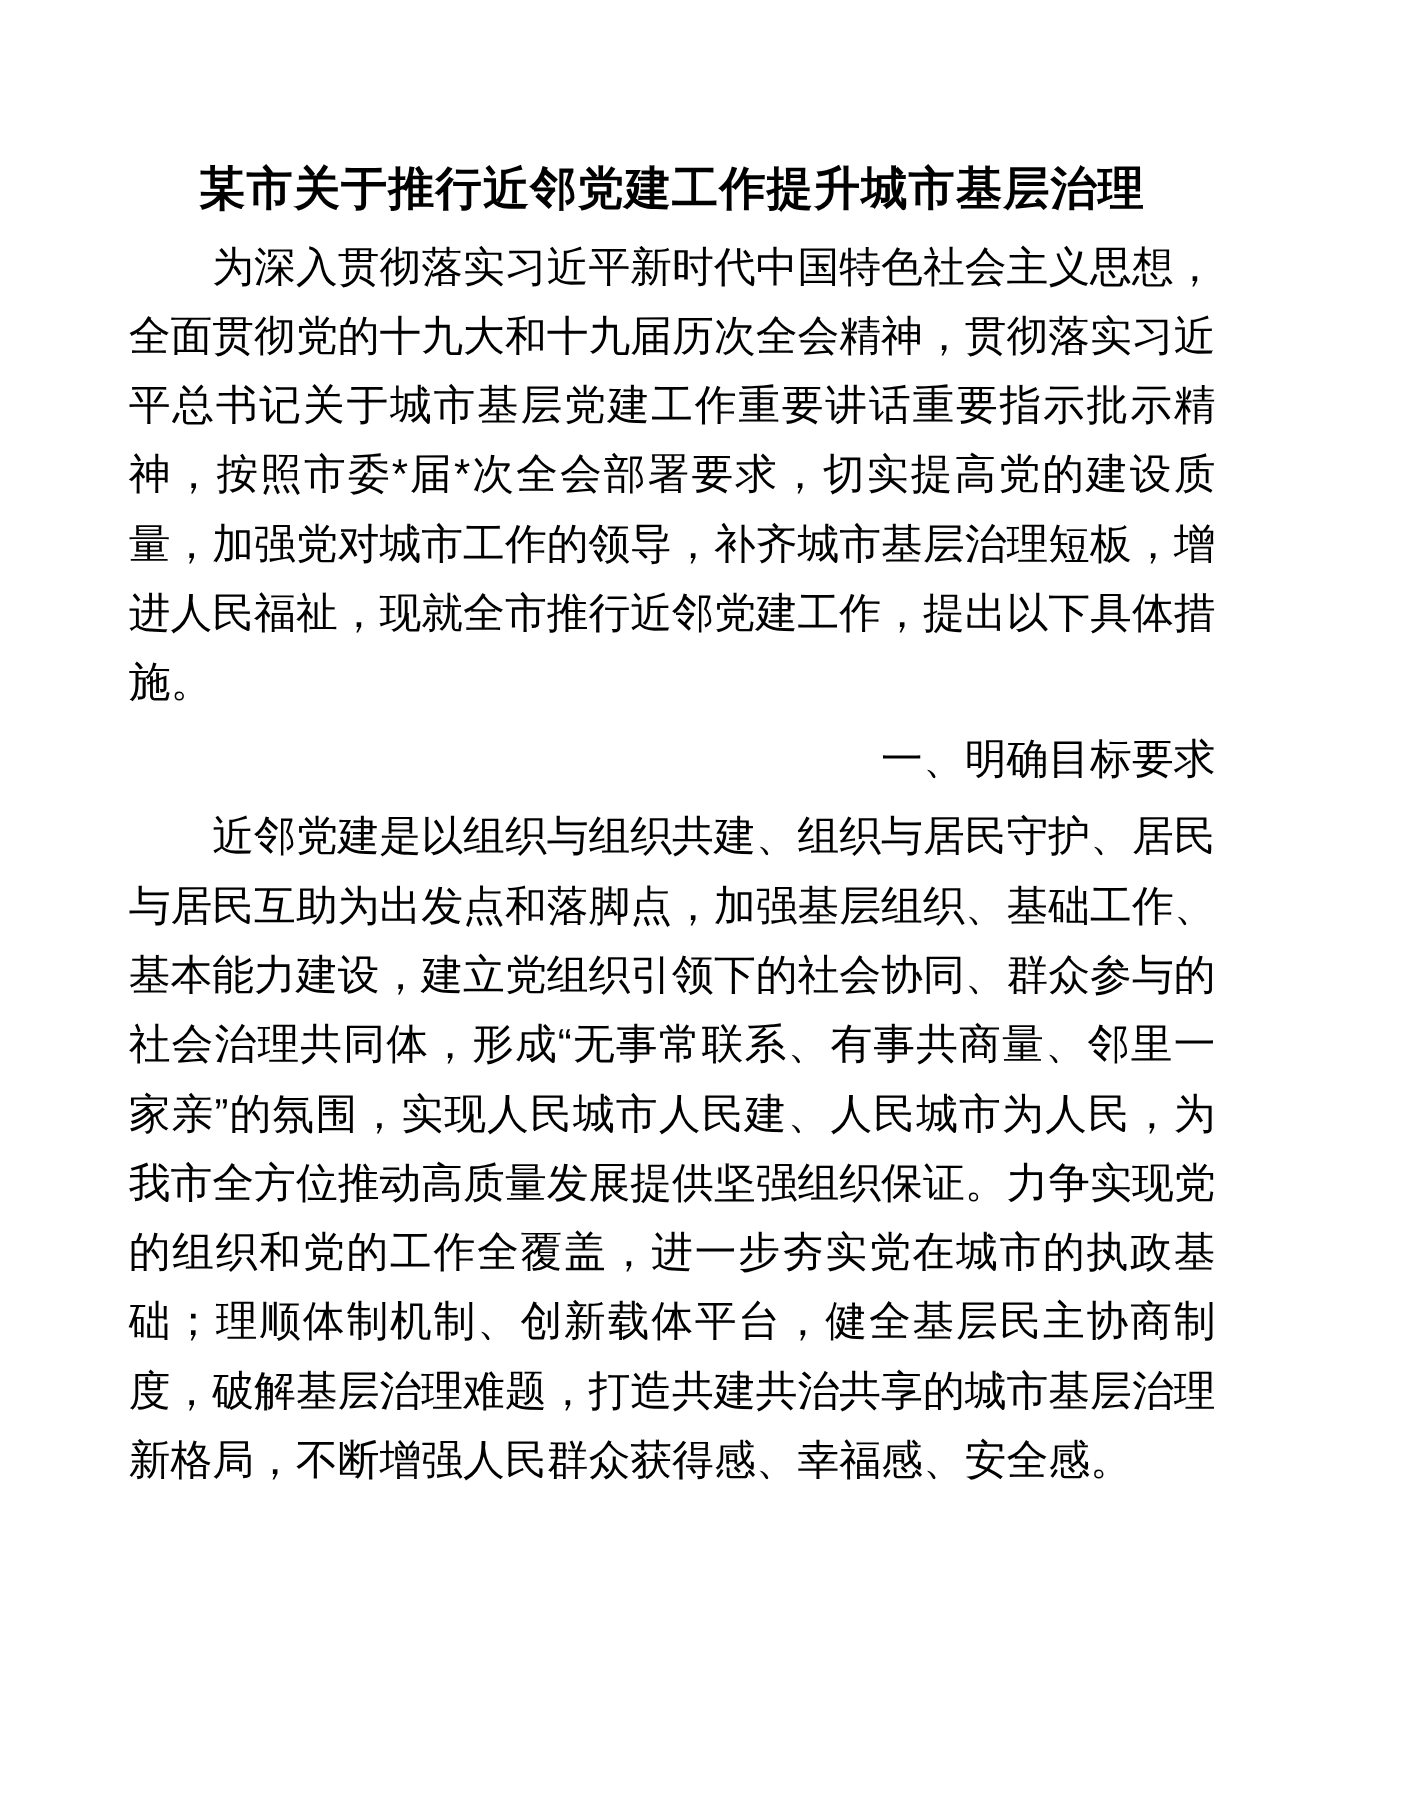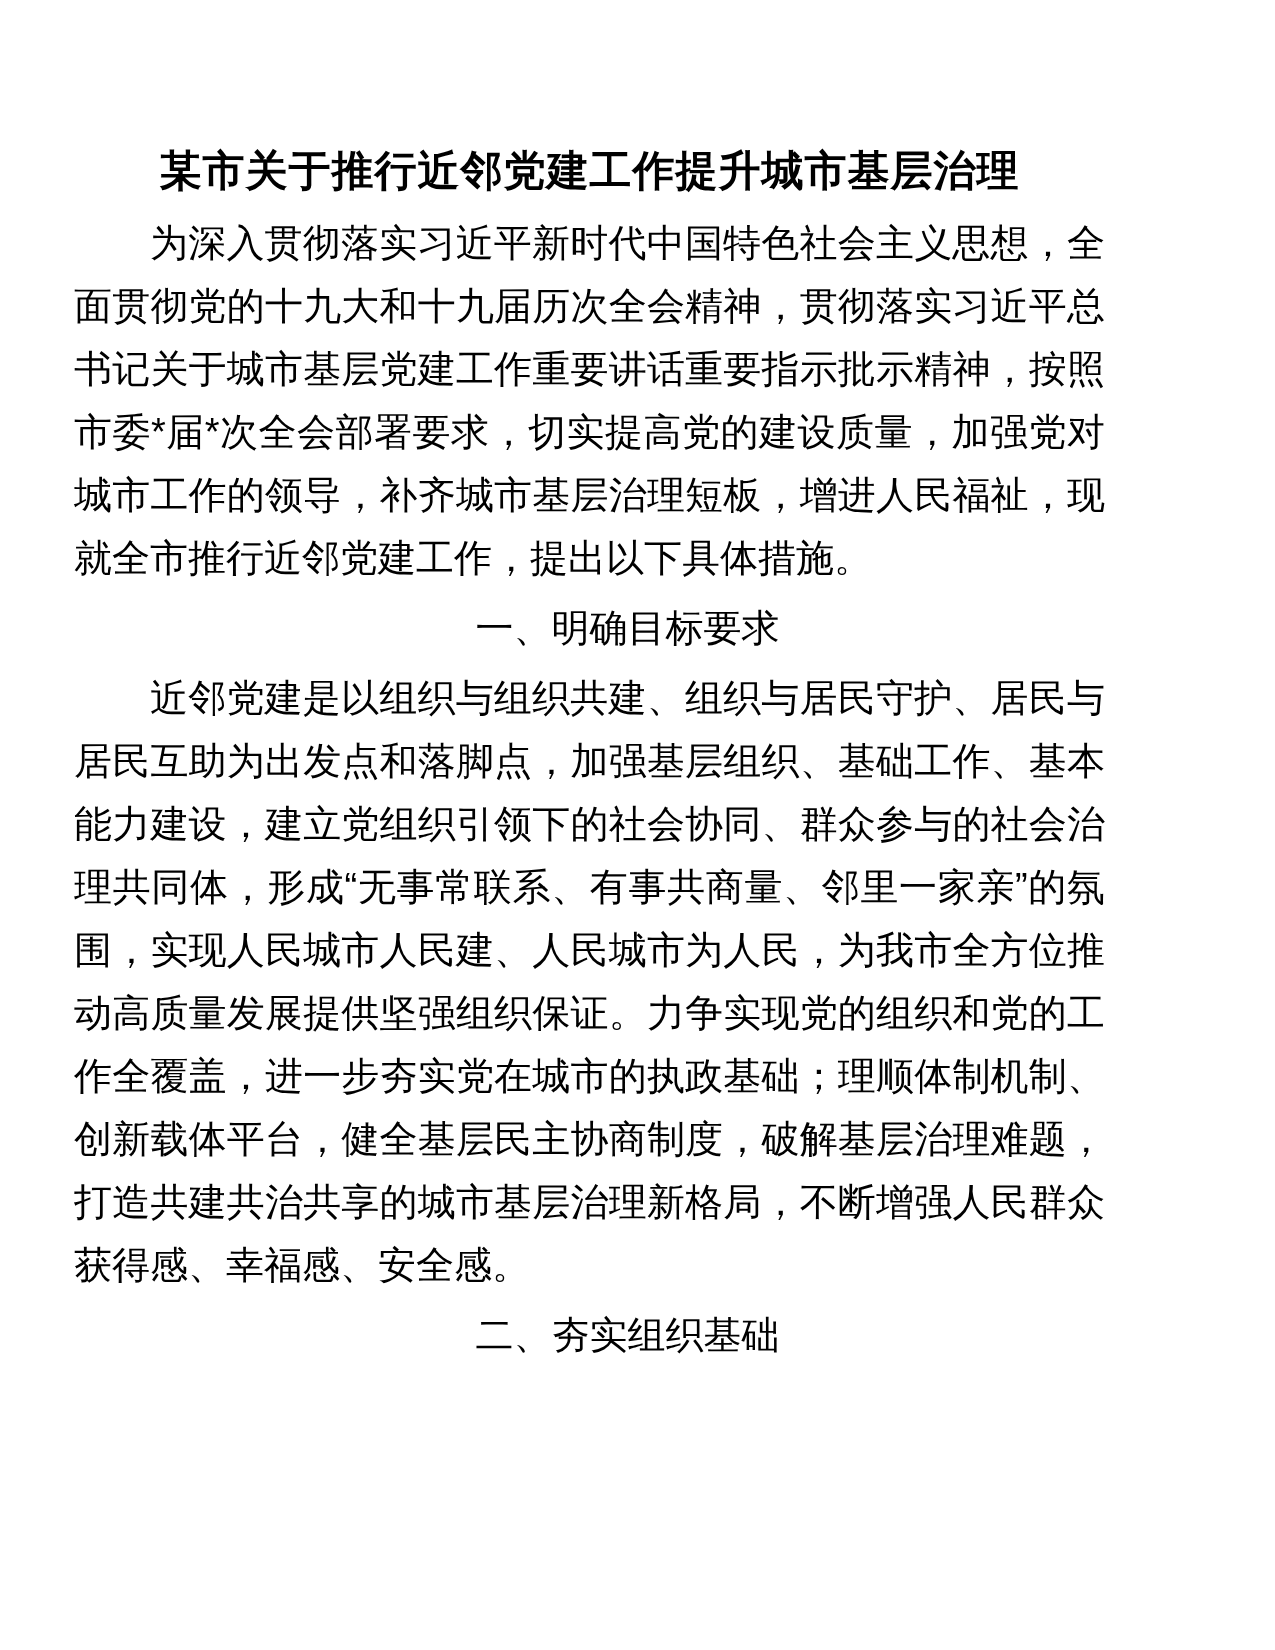--- a/index.html
+++ b/index.html
@@ -7,21 +7,21 @@
     padding: 0;
     background: #ffffff;
   }
   .page {
     position: relative;
     width: 1275px;
     height: 1650px;
     margin: 0 auto;
     background: #ffffff;
     box-sizing: border-box;
-    padding: 140px 170px 60px 74px;
+    padding: 140px 170px 60px 117px;
     font-family: "Liberation Sans", "DejaVu Sans", sans-serif;
     color: #000000;
     overflow: hidden;
   }
   .doc-title {
     font-size: 42px;
     font-weight: bold;
     text-align: center;
     line-height: 62px;
     margin: 0 0 10px 0;
@@ -29,29 +29,28 @@
   }
   .doc-body p {
     font-size: 38px;
     line-height: 63px;
     margin: 0 0 7px 0;
     text-align: justify;
     text-indent: 2em;
     word-break: break-all;
   }
   .doc-body p.heading {
-    text-align: center;
+    text-align: right;
   }
 </style>
 </head>
 <body>
 
 <div class="page">
   <h1 class="doc-title">
     <span>某市关于推行近邻党建工作提升城市基层治理</span><br>
   </h1>
   <div class="doc-body" id="doc-body">
       <p class="body">为深入贯彻落实习近平新时代中国特色社会主义思想，全面贯彻党的十九大和十九届历次全会精神，贯彻落实习近平总书记关于城市基层党建工作重要讲话重要指示批示精神，按照市委*届*次全会部署要求，切实提高党的建设质量，加强党对城市工作的领导，补齐城市基层治理短板，增进人民福祉，现就全市推行近邻党建工作，提出以下具体措施。</p>
       <p class="heading">一、明确目标要求</p>
       <p class="body">近邻党建是以组织与组织共建、组织与居民守护、居民与居民互助为出发点和落脚点，加强基层组织、基础工作、基本能力建设，建立党组织引领下的社会协同、群众参与的社会治理共同体，形成“无事常联系、有事共商量、邻里一家亲”的氛围，实现人民城市人民建、人民城市为人民，为我市全方位推动高质量发展提供坚强组织保证。力争实现党的组织和党的工作全覆盖，进一步夯实党在城市的执政基础；理顺体制机制、创新载体平台，健全基层民主协商制度，破解基层治理难题，打造共建共治共享的城市基层治理新格局，不断增强人民群众获得感、幸福感、安全感。</p>
-      <p class="heading">二、夯实组织基础</p>
     </div>
 </div>
 
 </body></html>

